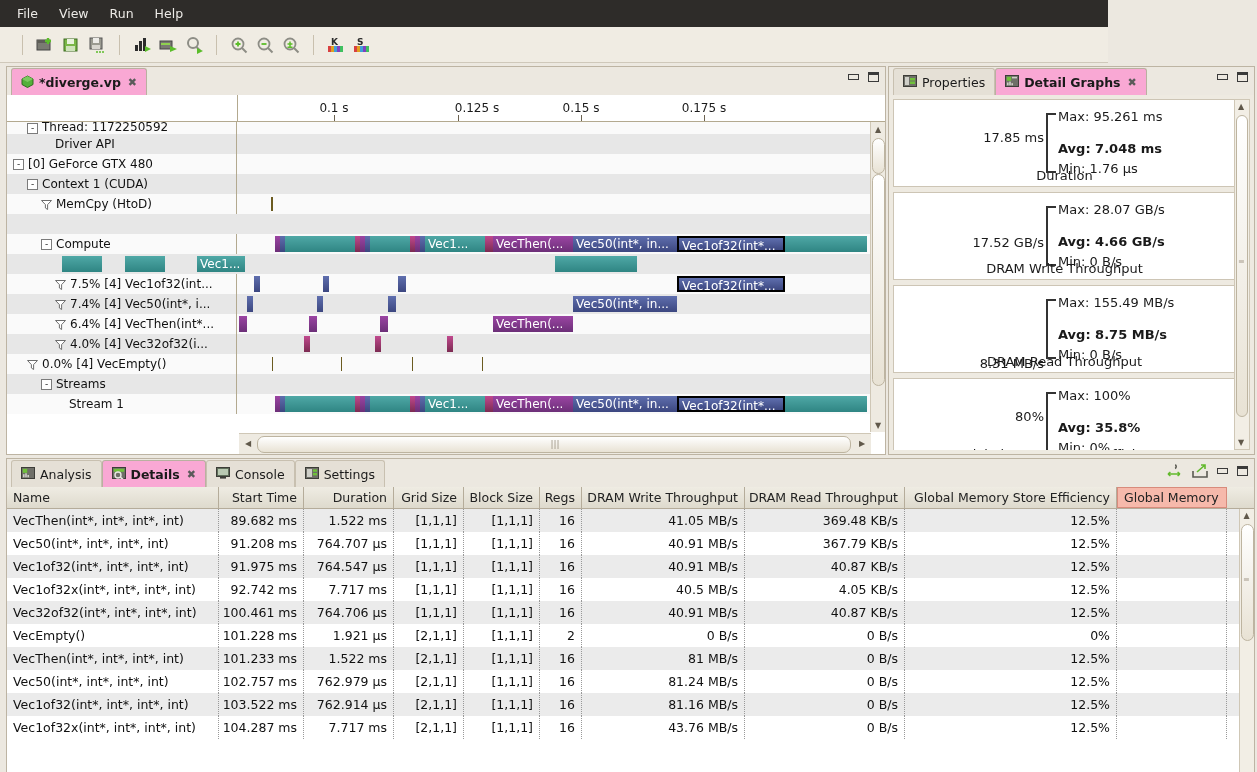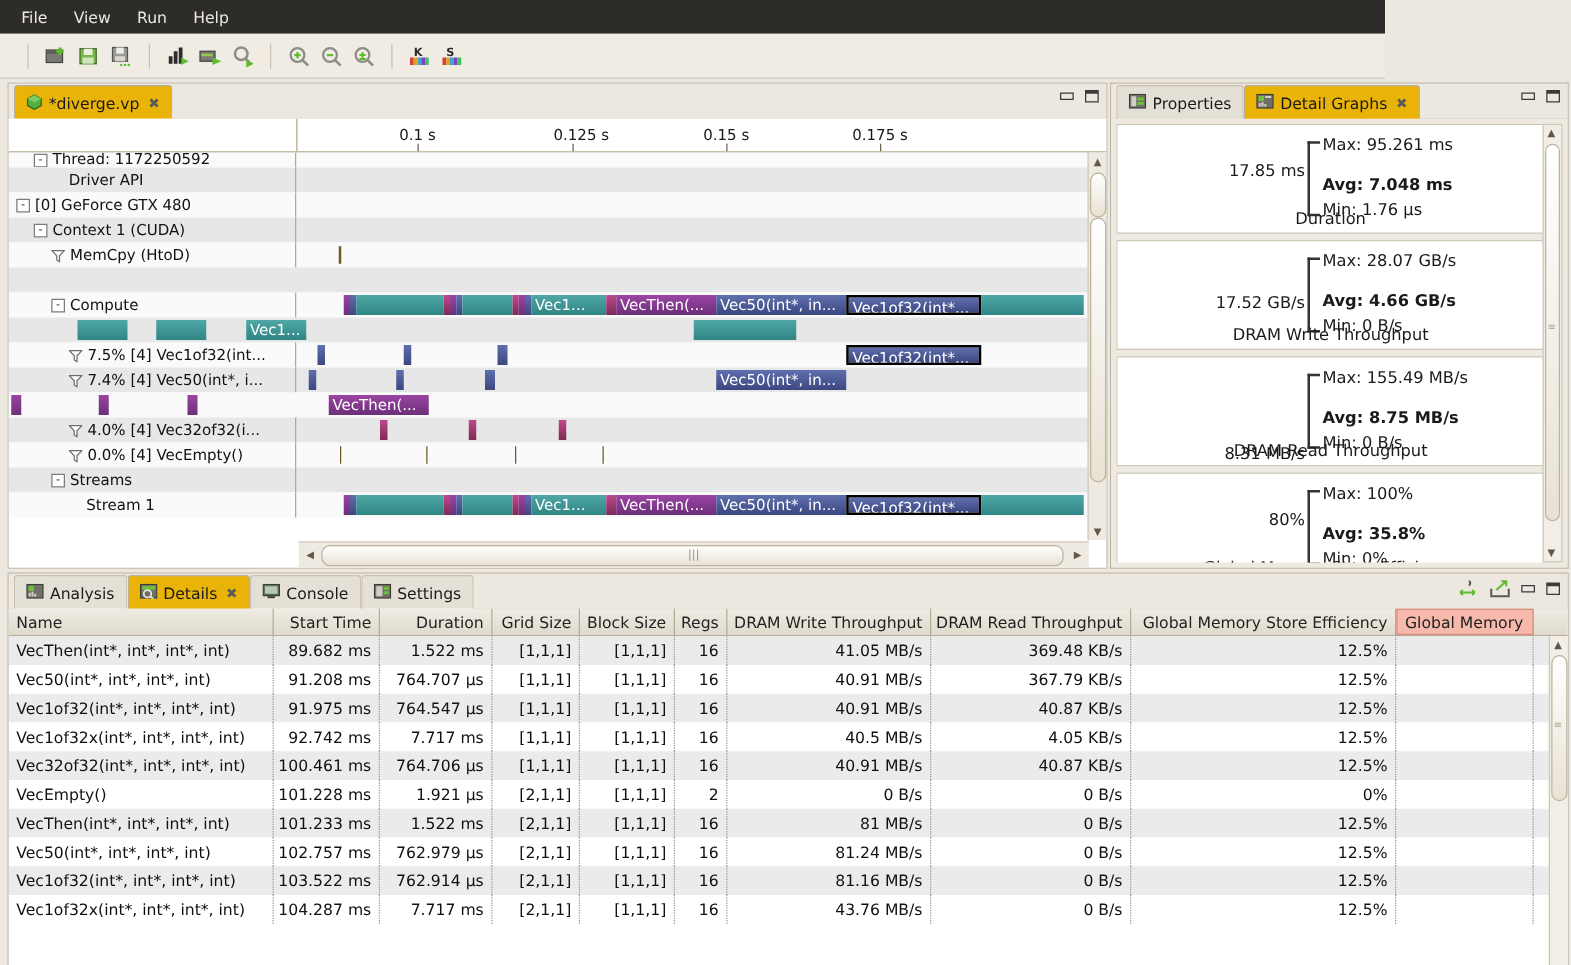--- a/index.html
+++ b/index.html
@@ -36,22 +36,22 @@
   .tabstrip{
     height:28px;background:#ece8e0;position:relative;
     border-bottom:1px solid #b9b0a0;display:flex;align-items:flex-end;
   }
   .tab{
     height:27px;display:flex;align-items:center;gap:5px;padding:0 9px;
     font-size:12.5px;color:#1a1a1a;border:1px solid transparent;border-bottom:none;
     background:transparent;position:relative;top:1px;
   }
   .tab.sel{
-    background:#eab308;border-color:#b9b0a0;border-bottom-color:#ffffff;
-    border-radius:3px 3px 0 0;font-weight:normal;
+    background:#f9a8d4;border-color:#b9b0a0;border-bottom-color:#ffffff;
+    border-radius:3px 3px 0 0;font-weight:bold;
   }
   .tab.unsel{
     background:#e5e0d6;border-color:#c8c0b0;border-bottom-color:#b9b0a0;border-radius:3px 3px 0 0;
   }
   .tab .closex{font-size:11px;color:#5a5a5a;margin-left:2px;}
   .viewbtns{position:absolute;right:5px;top:5px;display:flex;gap:7px;align-items:center;}
   .vb{width:13px;height:11px;position:relative;}
   .vb.min::after{content:"";position:absolute;left:1px;right:1px;top:2px;height:4px;border:1px solid #3a3a3a;}
   .vb.max::after{content:"";position:absolute;left:1px;right:1px;top:0px;bottom:1px;border:1px solid #3a3a3a;border-top-width:3px;}
 
@@ -274,21 +274,21 @@
       </div>
 
       <div class="tl-body">
 
         <div class="tl-ruler">
           <div class="rulerdiv"></div>
           <div id="rulerTicks">
               <div class="tick" style="left: 327px;"></div>
               <div class="ticklab" style="left: 327px;">0.1 s</div>
               <div class="tick" style="left: 451px;"></div>
-              <div class="ticklab" style="left: 458px;">0.125 s</div>
+              <div class="ticklab" style="left: 470px;">0.125 s</div>
               <div class="tick" style="left: 574px;"></div>
               <div class="ticklab" style="left: 574px;">0.15 s</div>
               <div class="tick" style="left: 697px;"></div>
               <div class="ticklab" style="left: 697px;">0.175 s</div>
             </div>
         </div>
 
         <div class="tl-rows" id="tlRows">
             <div class="row norm" style="height: 12px; overflow: hidden;">
               <div class="rowlabel" style="padding-left: 20px; align-items: flex-end; height: 26px; margin-top: -14px;">
@@ -385,20 +385,26 @@
                 <span>7.4% [4] Vec50(int*, i...</span>
               </div>
               <div class="rowtrack">
                 <div class="bar blu" style="left: 10px; width: 6px;"></div>
                 <div class="bar blu" style="left: 80px; width: 6px;"></div>
                 <div class="bar blu" style="left: 151px; width: 8px;"></div>
                 <div class="bar blu lbl" style="left: 336px; width: 104px;">Vec50(int*, in...</div>
               </div>
             </div>
             <div class="row norm">
+              <div class="rowlabel" style="padding-left: 48px;">
+                <span class="funnel"><svg width="11" height="10" viewBox="0 0 11 10">
+                    <path d="M0.5 0.5 H10.5 L6.6 4.6 V9.5 L4.4 8 V4.6 Z" fill="#ffffff" stroke="#6d6d6d"></path>
+                  </svg></span>
+                <span>6.4% [4] VecThen(int*...</span>
+              </div>
               <div class="rowtrack">
                 <div class="bar pur" style="left: 2px; width: 8px;"></div>
                 <div class="bar pur" style="left: 72px; width: 8px;"></div>
                 <div class="bar pur" style="left: 143px; width: 8px;"></div>
                 <div class="bar pur lbl" style="left: 256px; width: 80px;">VecThen(...</div>
               </div>
             </div>
             <div class="row alt">
               <div class="rowlabel" style="padding-left: 48px;">
                 <span class="funnel"><svg width="11" height="10" viewBox="0 0 11 10">
@@ -406,21 +412,21 @@
                   </svg></span>
                 <span>4.0% [4] Vec32of32(i...</span>
               </div>
               <div class="rowtrack">
                 <div class="bar pin" style="left: 67px; width: 6px;"></div>
                 <div class="bar pin" style="left: 138px; width: 6px;"></div>
                 <div class="bar pin" style="left: 210px; width: 6px;"></div>
               </div>
             </div>
             <div class="row norm">
-              <div class="rowlabel" style="padding-left: 48px;">
+              <div class="rowlabel" style="padding-left: 20px;">
                 <span class="funnel"><svg width="11" height="10" viewBox="0 0 11 10">
                     <path d="M0.5 0.5 H10.5 L6.6 4.6 V9.5 L4.4 8 V4.6 Z" fill="#ffffff" stroke="#6d6d6d"></path>
                   </svg></span>
                 <span>0.0% [4] VecEmpty()</span>
               </div>
               <div class="rowtrack">
                 <div class="bar thin" style="left: 35px; width: 1px;"></div>
                 <div class="bar thin" style="left: 104px; width: 1px;"></div>
                 <div class="bar thin" style="left: 175px; width: 1px;"></div>
                 <div class="bar thin" style="left: 245px; width: 1px;"></div>

